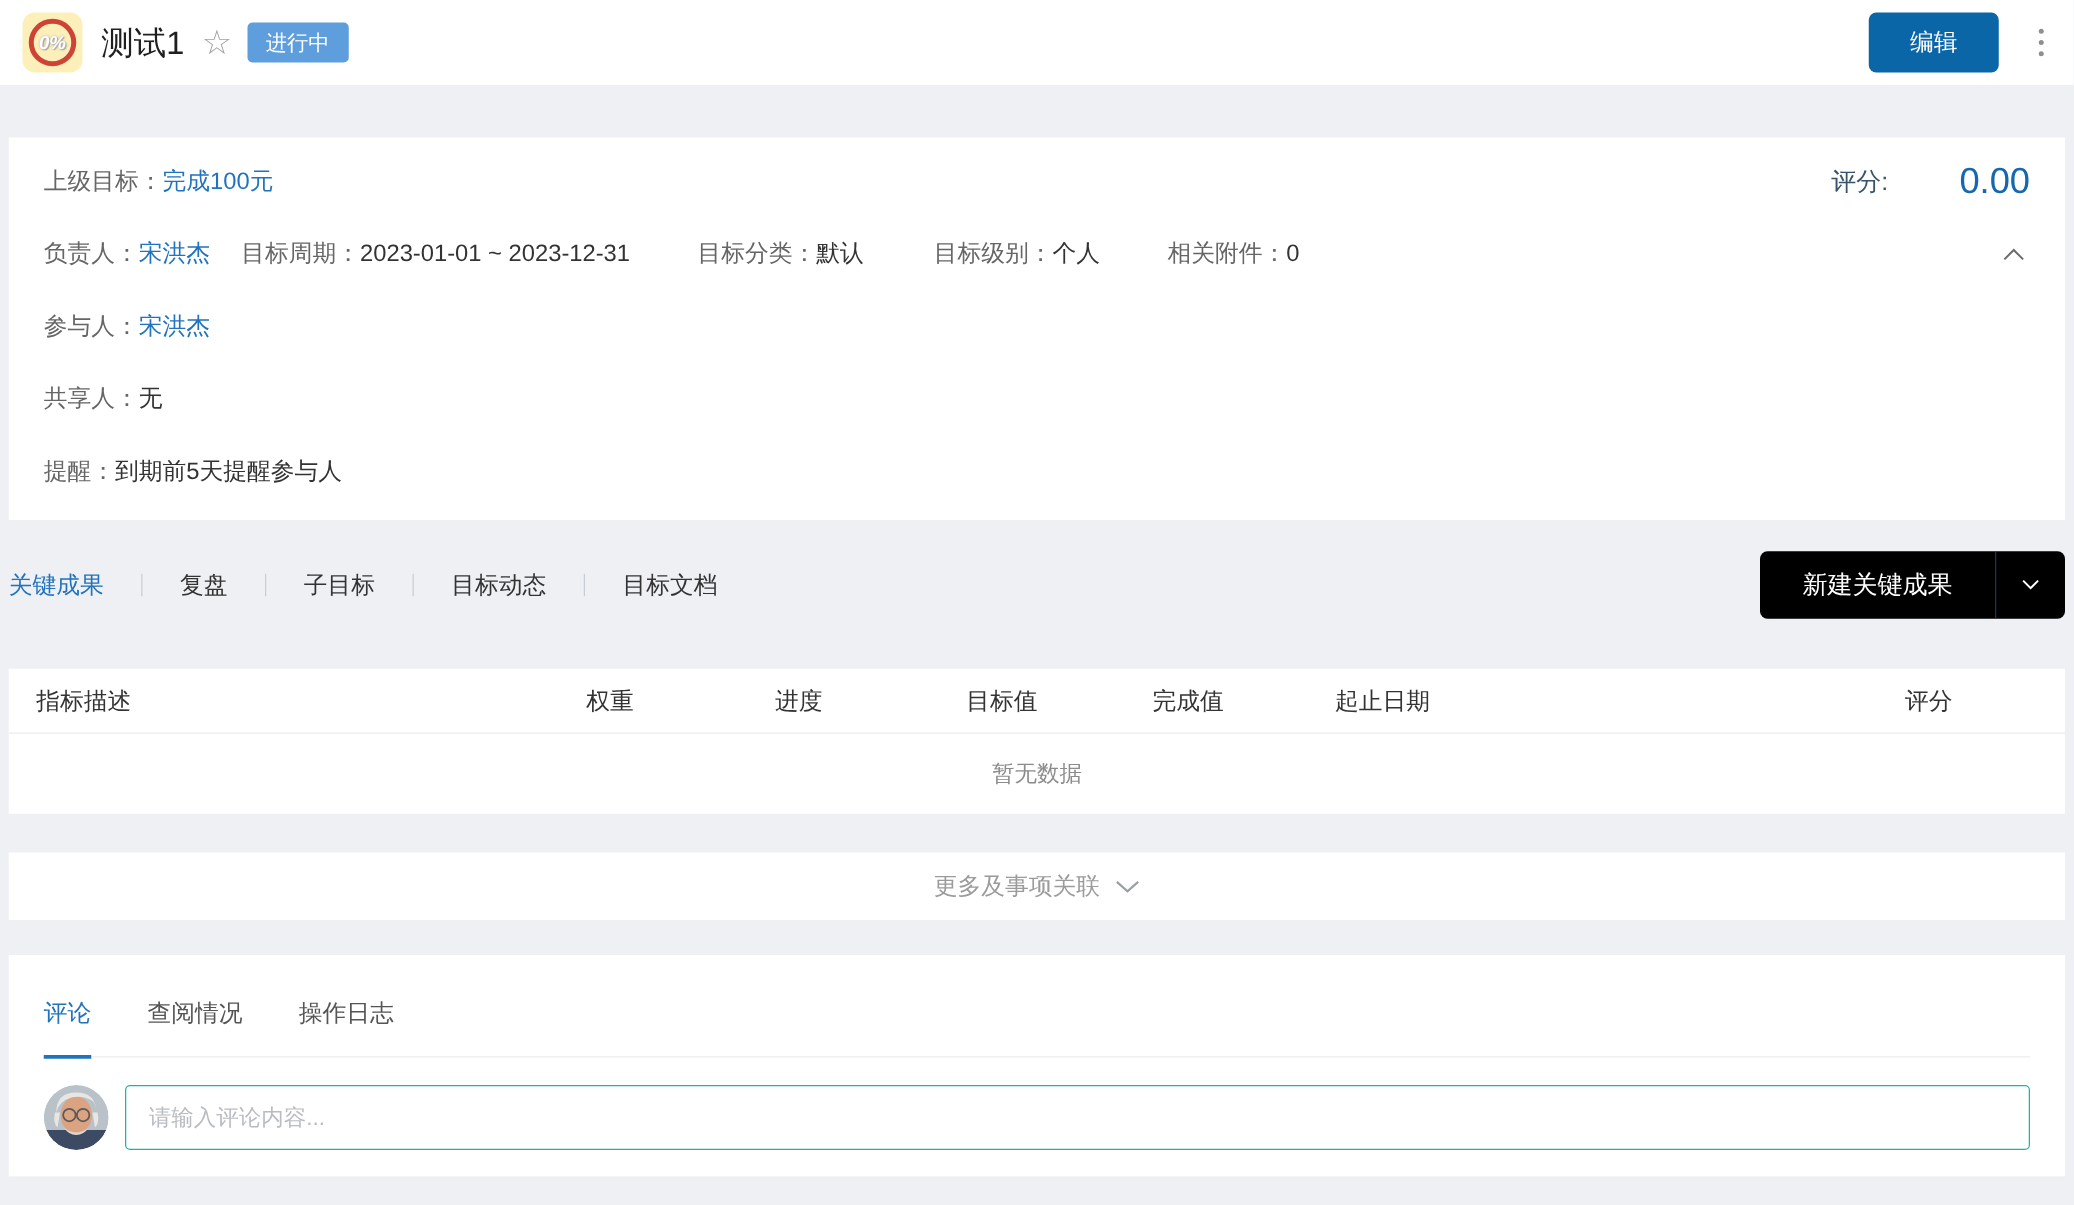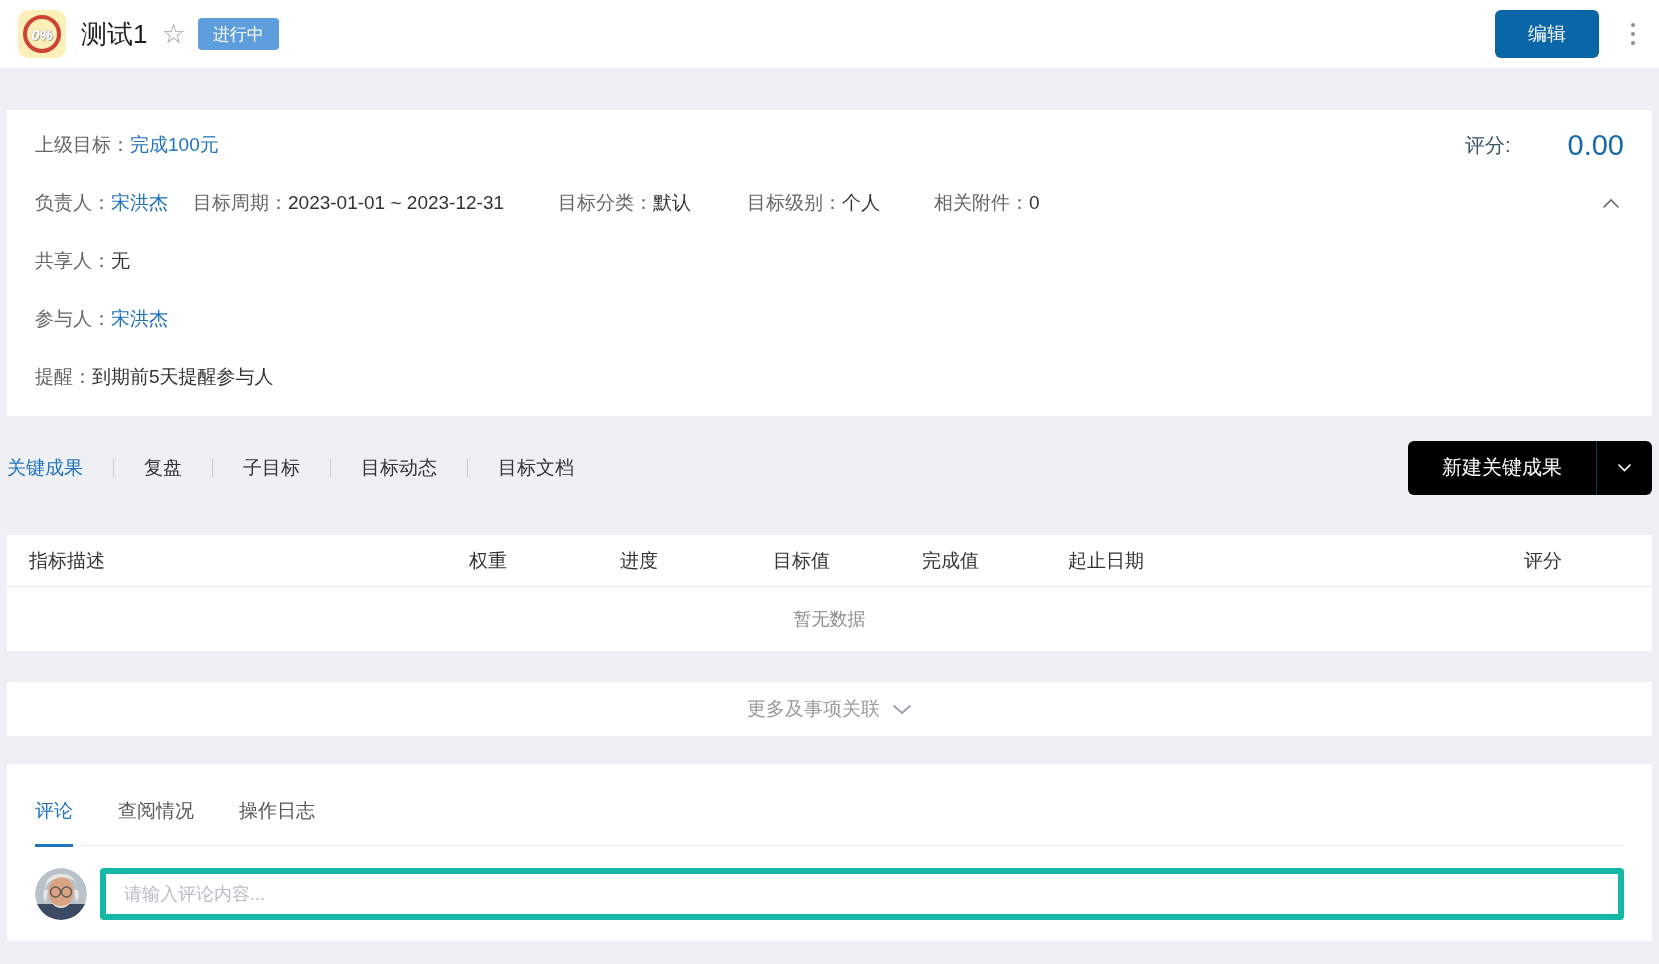--- a/index.html
+++ b/index.html
@@ -116,21 +116,21 @@
   .btab { padding-bottom: 21px; position: relative; color: #555; cursor: pointer; }
   .btab.active { color: #2173bd; }
   .btab.active::after {
     content: ""; position: absolute; left: 0; right: 0; bottom: -2px;
     height: 3px; background: #2173bd;
   }
   .comment-row { display: flex; align-items: center; margin-top: 22px; }
   .avatar { width: 52px; height: 52px; border-radius: 50%; overflow: hidden; flex: 0 0 auto; }
   .comment-input {
     flex: 1; height: 52px; margin-left: 13px;
-    border: 6px solid #14b8a6; border-radius: 4px;
+    border: 1px solid #14b8a6; border-radius: 4px;
     padding: 0 18px; font-size: 18px; color: #333; outline: none;
     font-family: inherit; background: #fff;
   }
   .comment-input::placeholder { color: #b9bcc2; }
 </style>
 </head>
 <body>
 
 <div class="header">
   <div class="goal-icon">
@@ -166,26 +166,26 @@
     <span class="fld" style="margin-right:56px;"><span class="lbl">目标分类：</span><span class="val">默认</span></span>
     <span class="fld" style="margin-right:54px;"><span class="lbl">目标级别：</span><span class="val">个人</span></span>
     <span class="fld"><span class="lbl">相关附件：</span><span class="val">0</span></span>
     <span class="collapse-btn">
       <svg width="18" height="11" viewBox="0 0 18 11">
           <polyline points="1.5,9.5 9,2 16.5,9.5" fill="none" stroke="#6b6b6b" stroke-width="1.6"></polyline>
         </svg>
     </span>
   </div>
   <div class="info-row">
+    <span class="lbl">参与人：</span>
+    <a class="link">宋洪杰</a>
+  </div>
+  <div class="info-row">
     <span class="lbl">共享人：</span>
     <span class="val">无</span>
-  </div>
-  <div class="info-row">
-    <span class="lbl">参与人：</span>
-    <a class="link">宋洪杰</a>
   </div>
   <div class="info-row">
     <span class="lbl">提醒：</span>
     <span class="val">到期前5天提醒参与人</span>
   </div>
 </div>
 
 <div class="tabs-section">
   <div class="top-tabs">
     <span class="top-tab active">关键成果</span>

